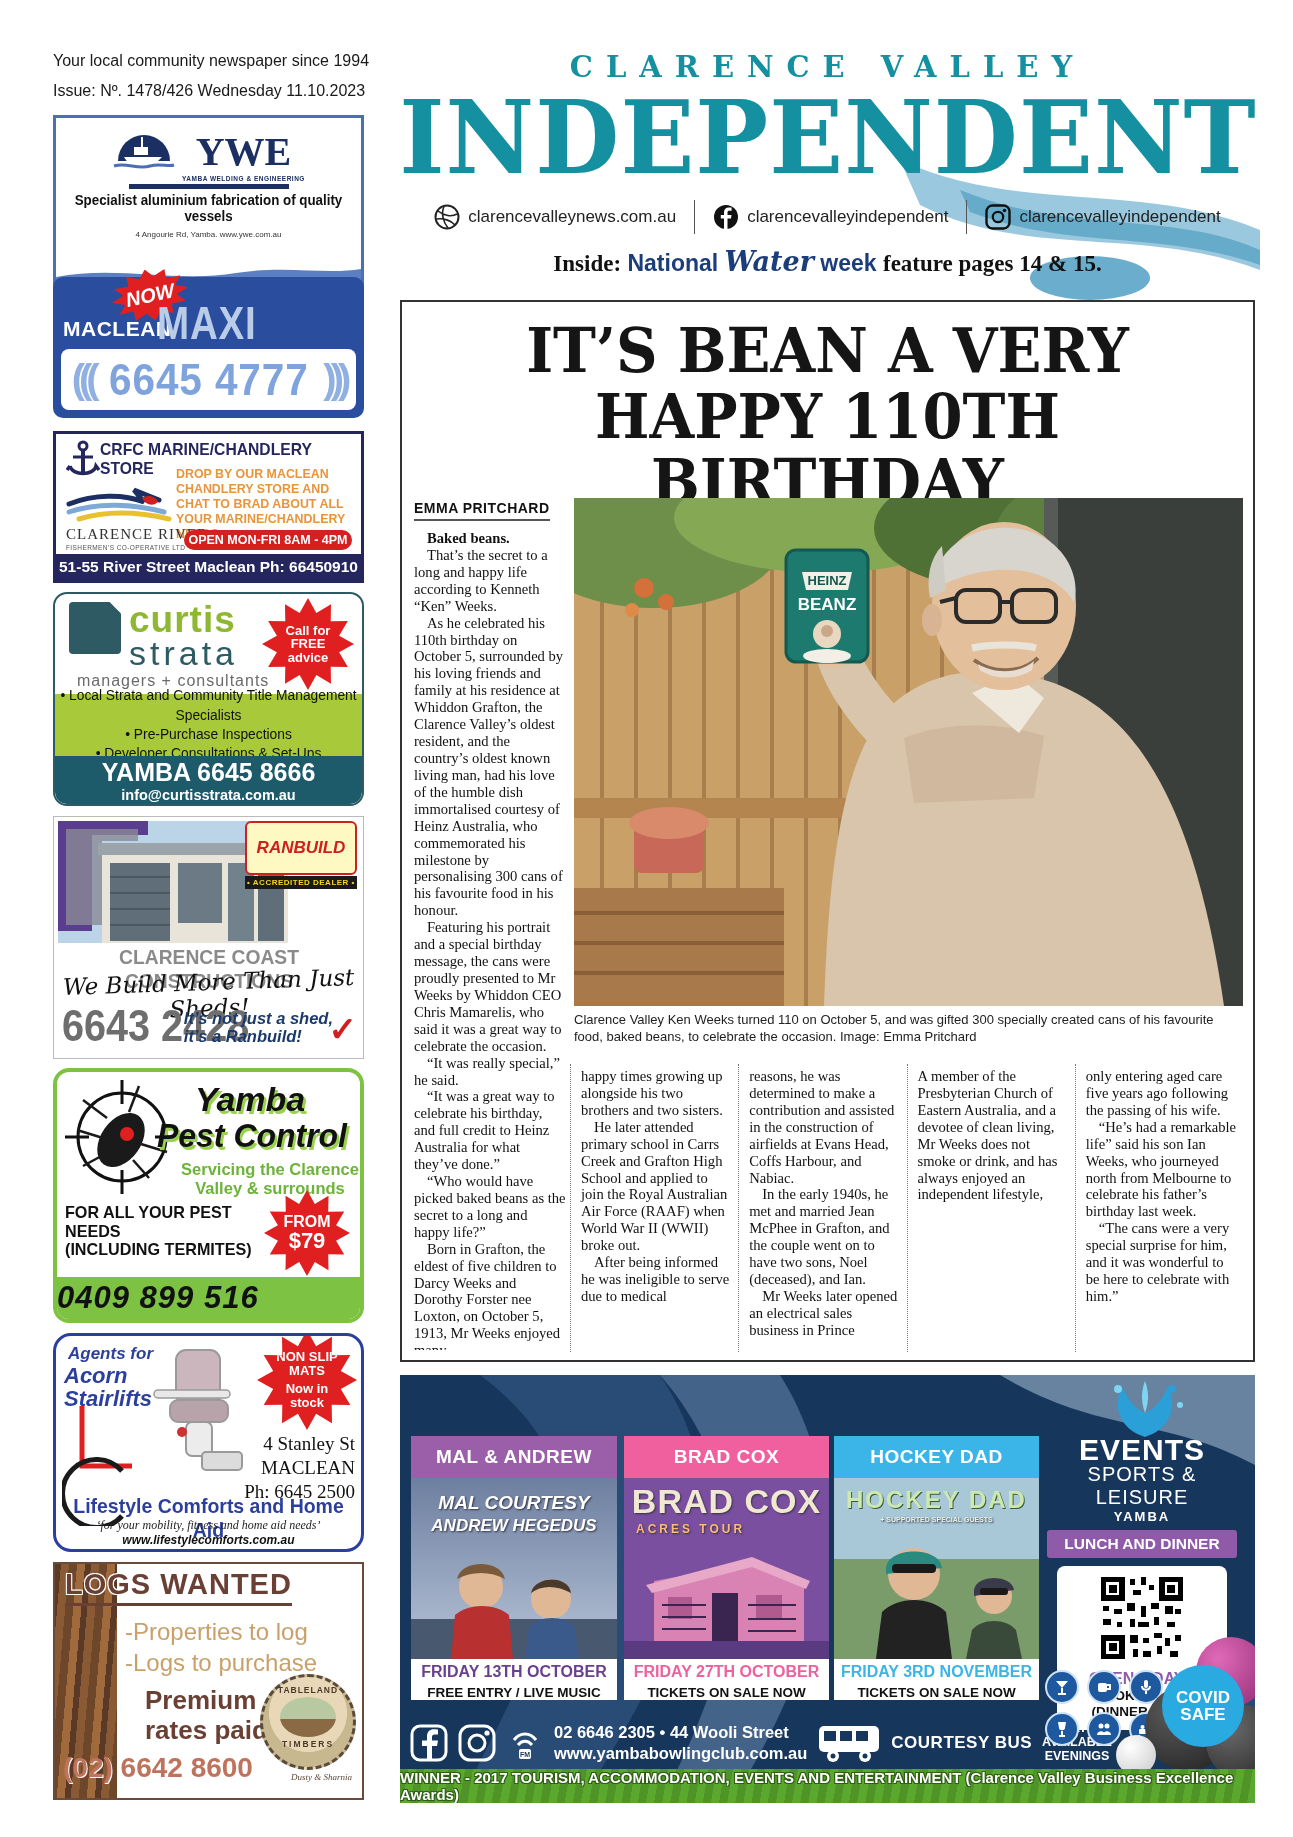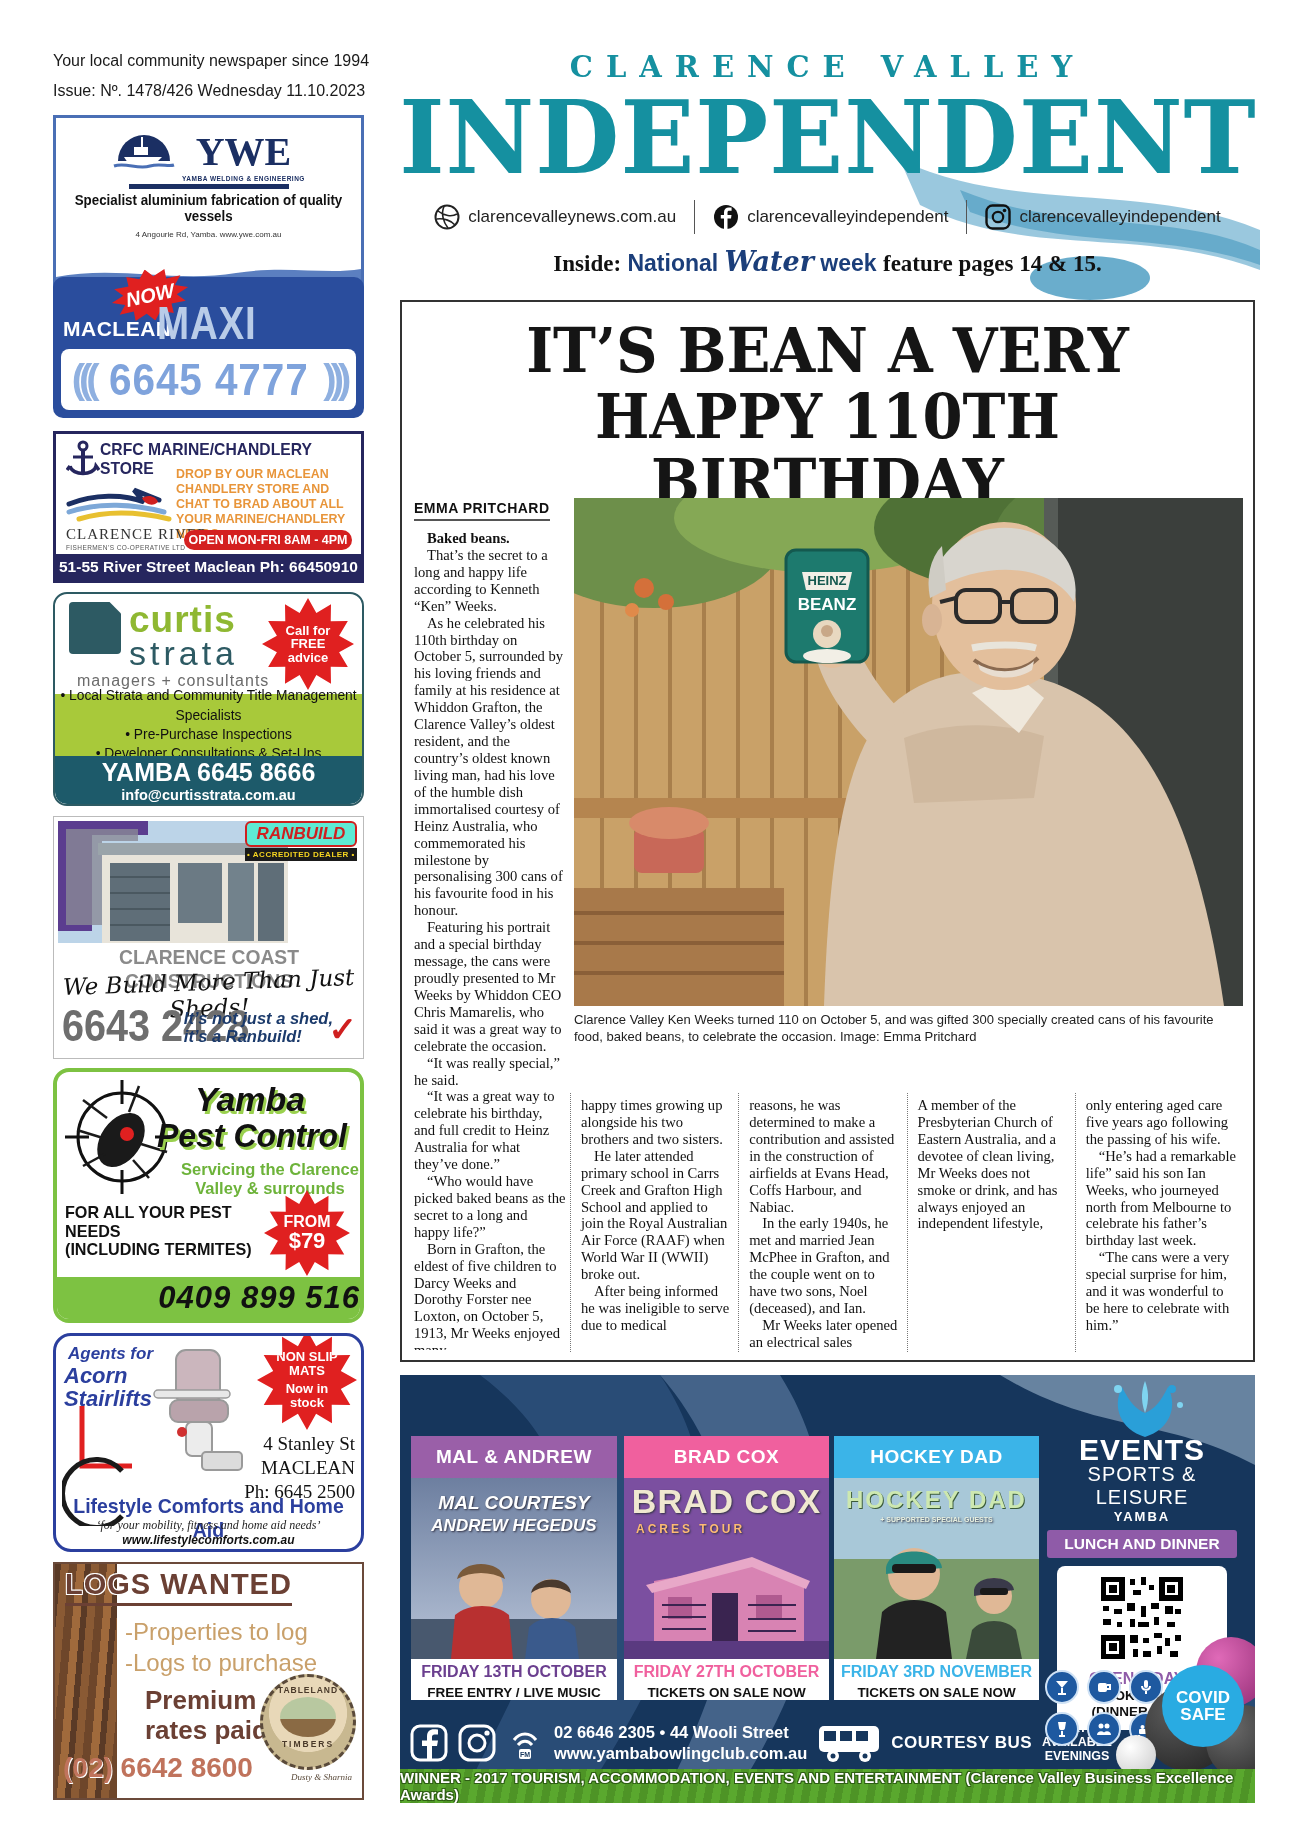--- a/index.html
+++ b/index.html
@@ -71,36 +71,36 @@
   .curtis-star{position:absolute;right:8px;top:4px;width:92px;height:92px;font-size:13px;font-weight:bold;line-height:1.05;}
   .curtis-band{position:absolute;left:0;right:0;top:100px;height:62px;background:#a8c93a;color:#111;
                display:flex;flex-direction:column;justify-content:center;text-align:center;font-size:13.8px;line-height:1.4;}
   .curtis-foot{position:absolute;left:0;right:0;top:162px;bottom:0;background:#1d5a6a;color:#fff;text-align:center;border-radius:0 0 12px 12px;}
   .curtis-phone{font-size:25px;font-weight:bold;margin-top:2px;}
   .curtis-mail{font-size:14.5px;font-weight:bold;line-height:1.2;}
 
   
   .ad-ran{top:816px;height:243px;border:1px solid #bbb;background:#fff;}
   .ran-badge{position:absolute;right:6px;top:4px;width:112px;text-align:center;}
-  .ran-badge-top{background:#5eead4;border:2px solid #cf1f1f;border-radius:6px;color:#cf1f1f;font-weight:bold;font-style:italic;font-size:17px;padding:1px 0;}
+  .ran-badge-top{background:#fef9c3;border:2px solid #cf1f1f;border-radius:6px;color:#cf1f1f;font-weight:bold;font-style:italic;font-size:17px;padding:15px 0;}
   .ran-badge-bot{background:#1a1a1a;color:#f5d420;font-size:8px;font-weight:bold;letter-spacing:.5px;padding:2px 0;margin-top:1px;}
   .ran-title{position:absolute;left:4px;top:128px;width:302px;text-align:center;color:#8a8a8a;font-weight:bold;font-size:20.5px;transform:scaleX(.94);}
   .ran-script{position:absolute;left:4px;top:152px;width:302px;text-align:center;font-family:"DejaVu Serif",serif;font-style:italic;font-size:23px;color:#111;transform:rotate(-2deg);}
   .ran-phone{position:absolute;left:8px;top:184px;color:#6e6e6e;font-weight:bold;font-size:44px;transform:scaleX(.9);transform-origin:left;}
   .ran-tag{position:absolute;right:30px;top:192px;color:#1b3a6b;font-weight:bold;font-style:italic;font-size:16.5px;line-height:1.1;}
   .ran-check{position:absolute;right:6px;top:192px;color:#cf1f1f;font-size:34px;font-weight:bold;}
 
   
   .ad-pest{top:1068px;height:255px;border:4px solid #7dc242;border-radius:16px;background:#fff;overflow:hidden;}
   .pest-n1{position:absolute;left:138px;top:8px;font-size:34px;font-weight:bold;font-style:italic;color:#111;text-shadow:2.5px 2.5px 0 #9ad14e;}
   .pest-n2{position:absolute;left:100px;top:44px;font-size:34px;font-weight:bold;font-style:italic;color:#111;text-shadow:2.5px 2.5px 0 #9ad14e;transform:scaleX(.94);transform-origin:left;}
   .pest-s1{position:absolute;left:118px;top:88px;width:190px;text-align:center;color:#6db33a;font-weight:bold;font-size:16.5px;line-height:1.15;}
   .pest-body{position:absolute;left:8px;top:132px;width:200px;color:#111;font-weight:bold;font-size:17px;line-height:1.1;transform:scaleX(.95);transform-origin:left;}
   .pest-star{position:absolute;right:10px;top:118px;width:86px;height:86px;font-weight:bold;font-size:16px;line-height:1;}
-  .pest-foot{position:absolute;left:0;right:0;bottom:0;height:42px;background:#7dc242;display:flex;align-items:center;justify-content:flex-end;}
+  .pest-foot{position:absolute;left:0;right:0;bottom:0;height:42px;background:#7dc242;display:flex;align-items:center;justify-content:flex-start;}
   .pest-phone{font-size:31px;font-weight:bold;font-style:italic;color:#111;letter-spacing:1px;}
 
   
   .ad-acorn{top:1333px;height:219px;border:3px solid #2b3f9e;border-radius:18px;background:#fff;overflow:hidden;}
   .acorn-agents{position:absolute;left:12px;top:8px;color:#2b3f9e;font-weight:bold;font-style:italic;font-size:17px;}
   .acorn-name{position:absolute;left:8px;top:28px;color:#2b3f9e;font-weight:bold;font-style:italic;font-size:22px;line-height:1.05;}
   .acorn-star{position:absolute;right:4px;top:-6px;width:100px;height:100px;font-weight:bold;font-size:13px;line-height:1.1;}
   .acorn-addr{position:absolute;right:6px;top:96px;text-align:right;font-family:"Liberation Serif",serif;font-size:19px;color:#111;line-height:1.25;}
   .acorn-brand{position:absolute;left:0;right:0;top:158px;text-align:center;color:#2b3f9e;font-weight:bold;font-size:20.5px;transform:scaleX(.95);}
   .acorn-script{position:absolute;left:0;right:0;top:182px;text-align:center;font-family:"Liberation Serif",serif;font-style:italic;font-size:12px;color:#222;}
@@ -130,21 +130,21 @@
   .byline{position:absolute;left:12px;top:198px;font-size:14px;font-weight:bold;color:#111;
           border-bottom:2px solid #555;padding-bottom:3px;letter-spacing:.5px;}
   .coltext{font-family:"Liberation Serif",serif;font-size:14.6px;line-height:1.16;color:#111;text-align:left;}
   .coltext p{margin:0;text-indent:13px;}
   .cont p:first-child{text-indent:0;}
   .col1{position:absolute;left:12px;top:228px;width:152px;height:820px;overflow:hidden;}
   .col1 p:first-child{font-weight:bold;}
   .photo-wrap{position:absolute;left:172px;top:196px;width:669px;height:508px;background:#cfd4c6;overflow:hidden;}
   .caption{position:absolute;left:172px;top:710px;width:669px;font-size:13px;color:#222;line-height:1.3;}
   .lower-cols{position:absolute;left:168px;top:762px;right:10px;height:288px;display:flex;}
-  .lower-col{flex:1;border-left:1px dotted #777;padding:4px 6px 0 10px;box-sizing:border-box;overflow:hidden;margin-top:29px;}
+  .lower-col{flex:1;border-left:1px dotted #777;padding:4px 6px 0 10px;box-sizing:border-box;overflow:hidden;}
 
   
   .bowlo{left:400px;top:1375px;width:855px;height:428px;background:#16365c;overflow:hidden;}
   .bowlo-card{position:absolute;top:61px;height:264px;background:#fff;}
   .bcard-head{height:42px;display:flex;align-items:center;justify-content:center;color:#fff;font-weight:bold;font-size:19px;letter-spacing:.5px;}
   .bcard-poster{height:181px;position:relative;overflow:hidden;}
   .bcard-date{height:22px;display:flex;align-items:center;justify-content:center;font-weight:bold;font-size:16px;margin-top:2px;}
   .bcard-info{height:18px;display:flex;align-items:center;justify-content:center;font-weight:bold;font-size:13.5px;color:#111;}
   .poster-line1{position:absolute;left:0;right:0;top:14px;text-align:center;color:#fff;font-weight:bold;font-style:italic;font-size:19px;text-shadow:1px 1px 2px #334;}
   .poster-line2{position:absolute;left:0;right:0;top:38px;text-align:center;color:#fff;font-weight:bold;font-style:italic;font-size:17px;text-shadow:1px 1px 2px #334;}

